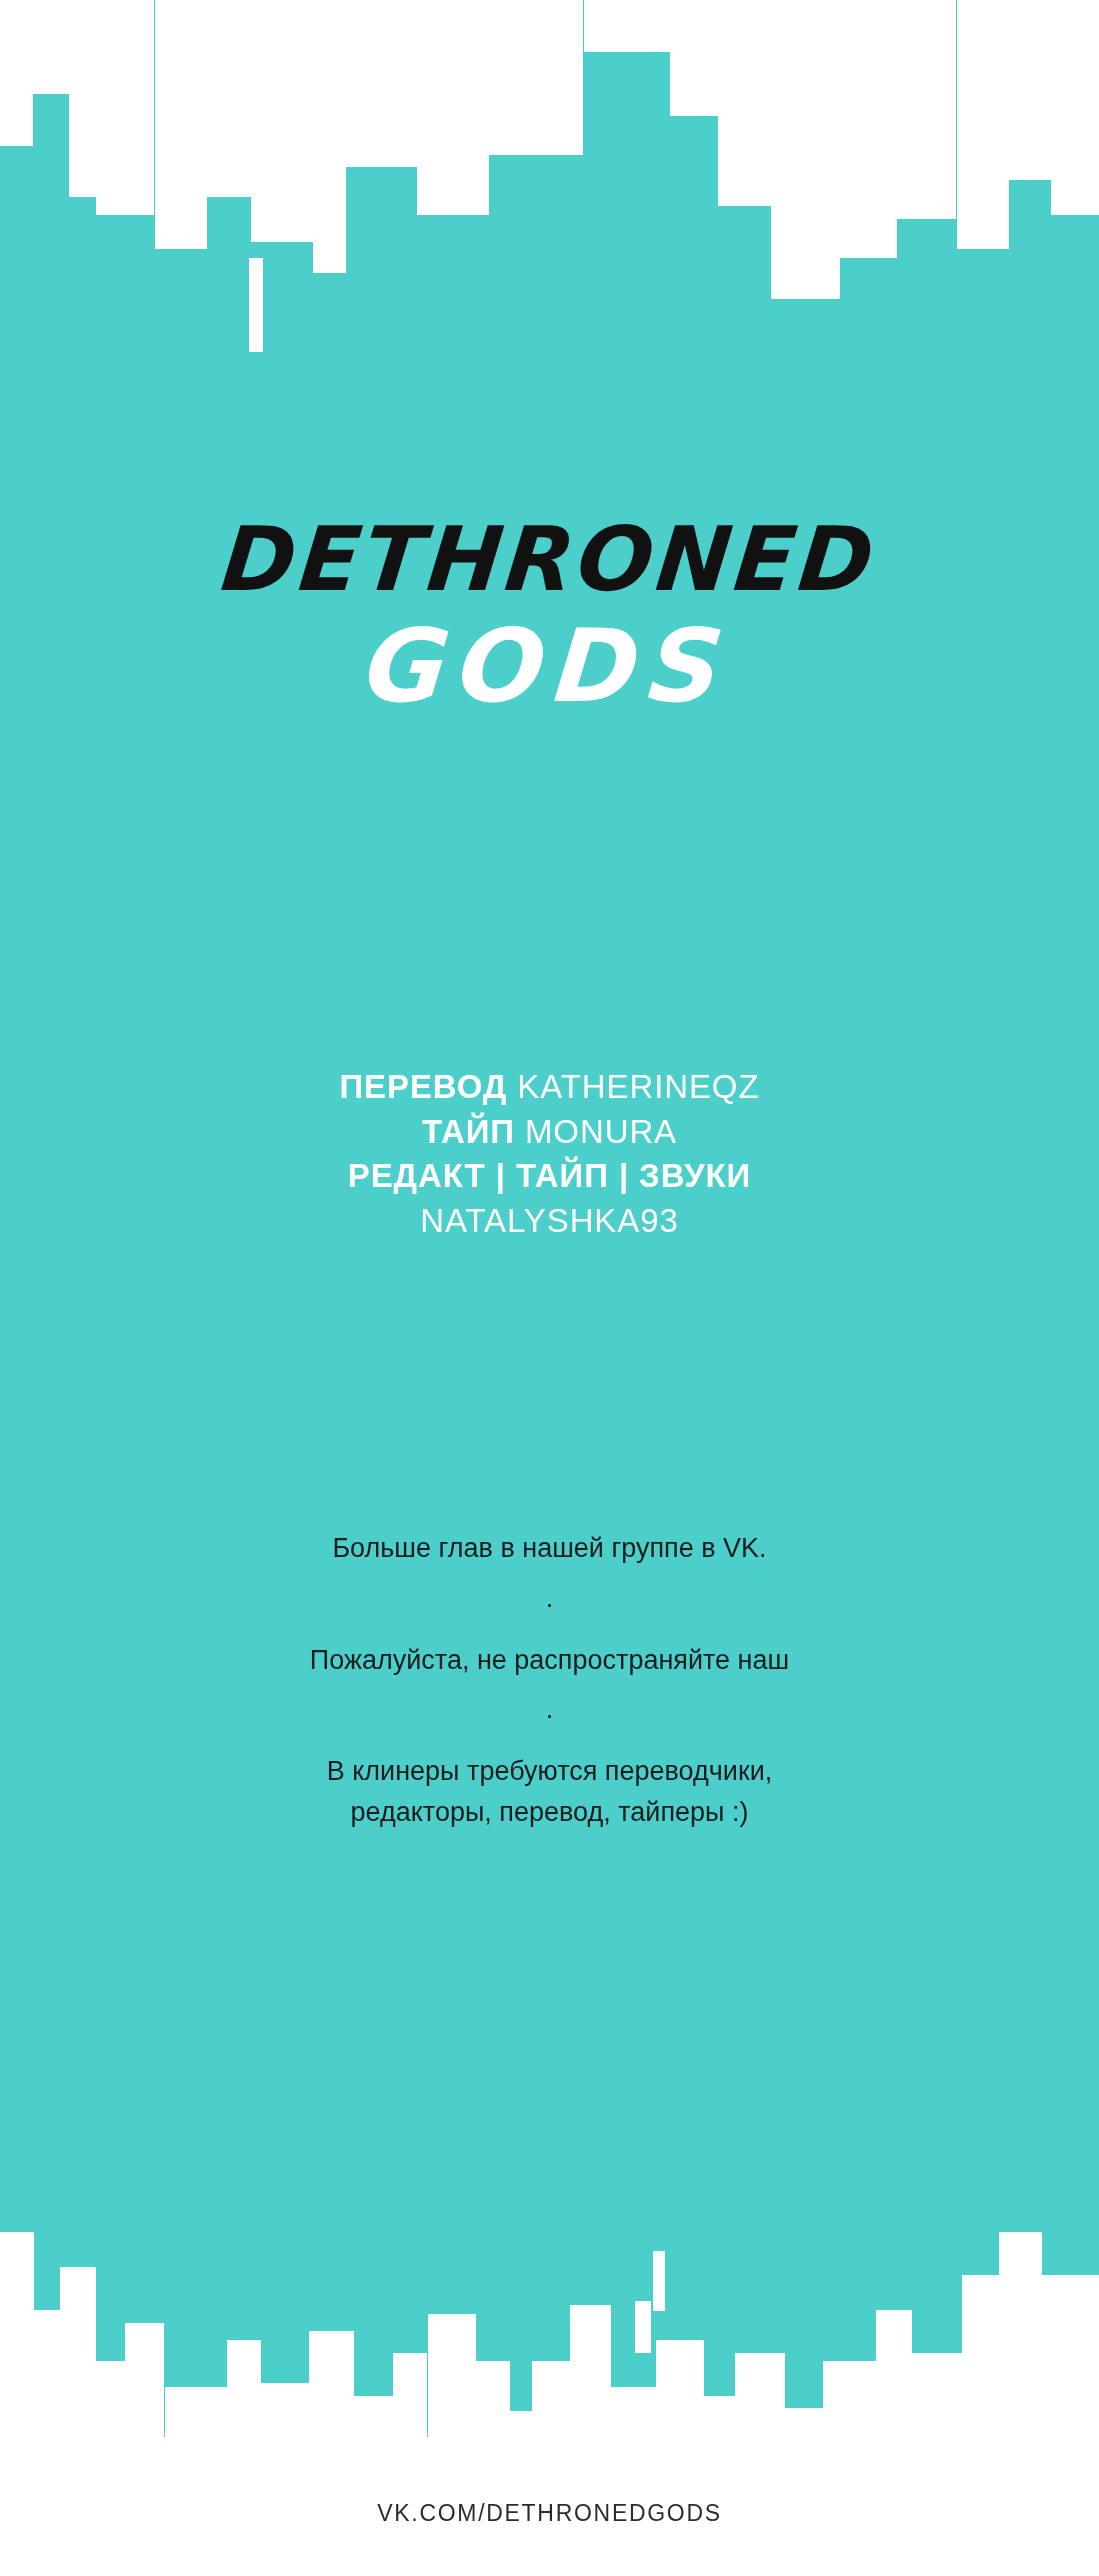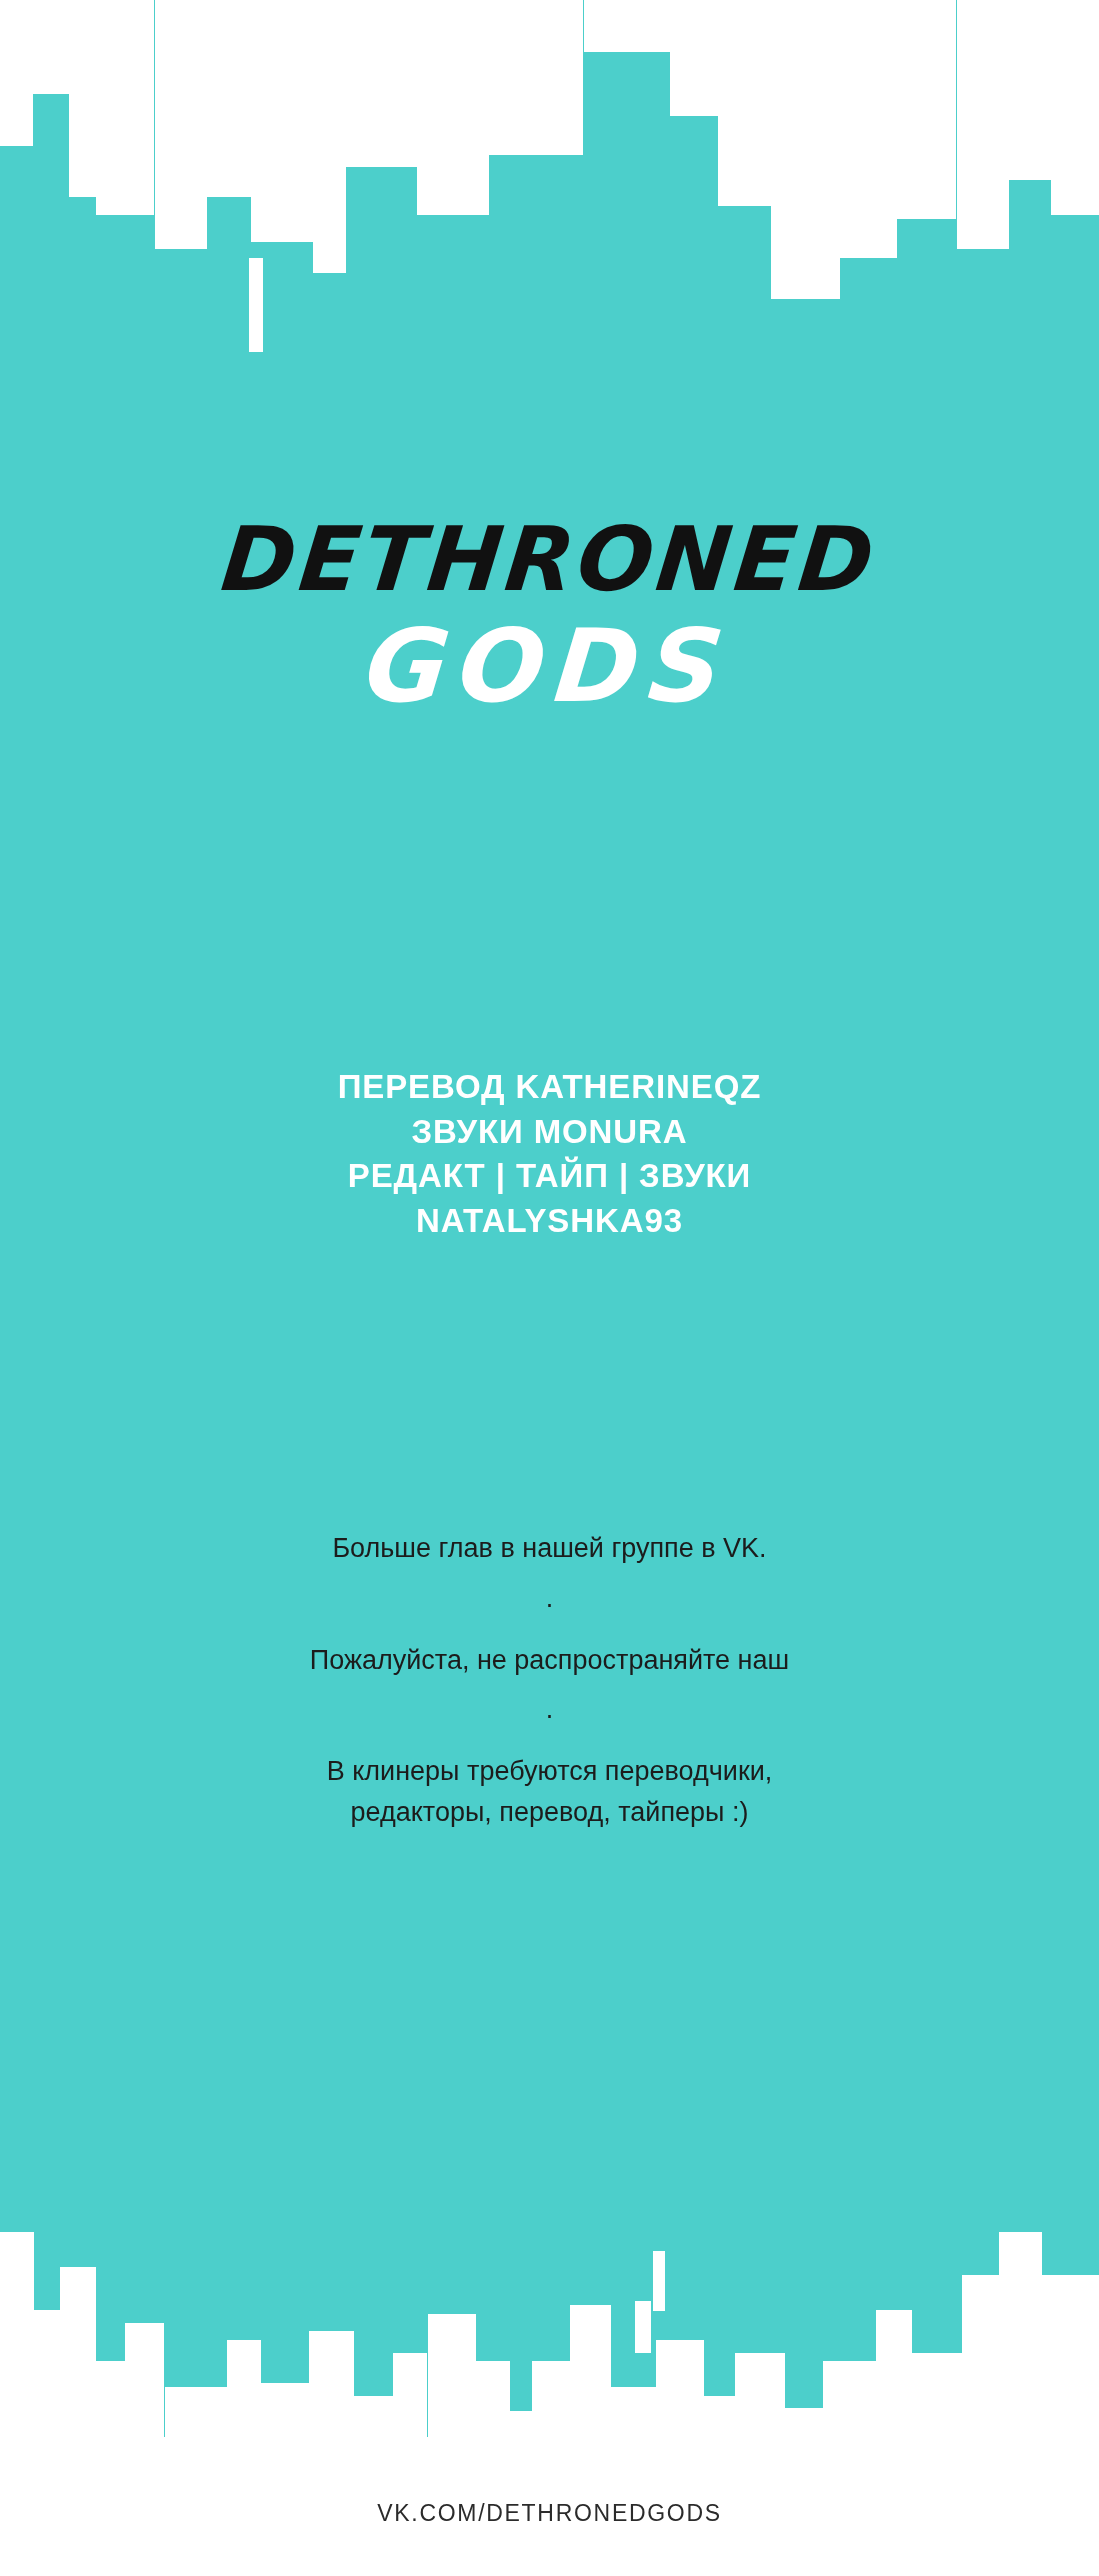--- a/index.html
+++ b/index.html
@@ -77,21 +77,21 @@
     top: 1065px;
     width: 1099px;
     text-align: center;
     color: #ffffff;
     font-size: 33px;
     line-height: 1.35;
     letter-spacing: 0.9px;
   }
   .credits .row { white-space: nowrap; }
   .credits .lbl { font-weight: bold; }
-  .credits .val { font-weight: bold; }
+  .credits .val { font-weight: normal; }
   
   .notes {
     position: absolute;
     left: 0;
     top: 1528px;
     width: 1099px;
     text-align: center;
     color: #1c1c1c;
     font-size: 27px;
     line-height: 1.5;
@@ -184,21 +184,21 @@
       <div class="title-main">DETHRONED</div>
       <div class="title-sub">GODS</div>
     </div>
 
     <div class="credits">
       <div class="row">
         <span class="lbl">ПЕРЕВОД</span>
         <span class="val">KATHERINEQZ</span>
       </div>
       <div class="row">
-        <span class="lbl">ЗВУКИ</span>
+        <span class="lbl">ТАЙП</span>
         <span class="val">MONURA</span>
       </div>
       <div class="row">
         <span class="lbl">РЕДАКТ | ТАЙП | ЗВУКИ</span>
       </div>
       <div class="row">
         <span class="val">NATALYSHKA93</span>
       </div>
     </div>
 

